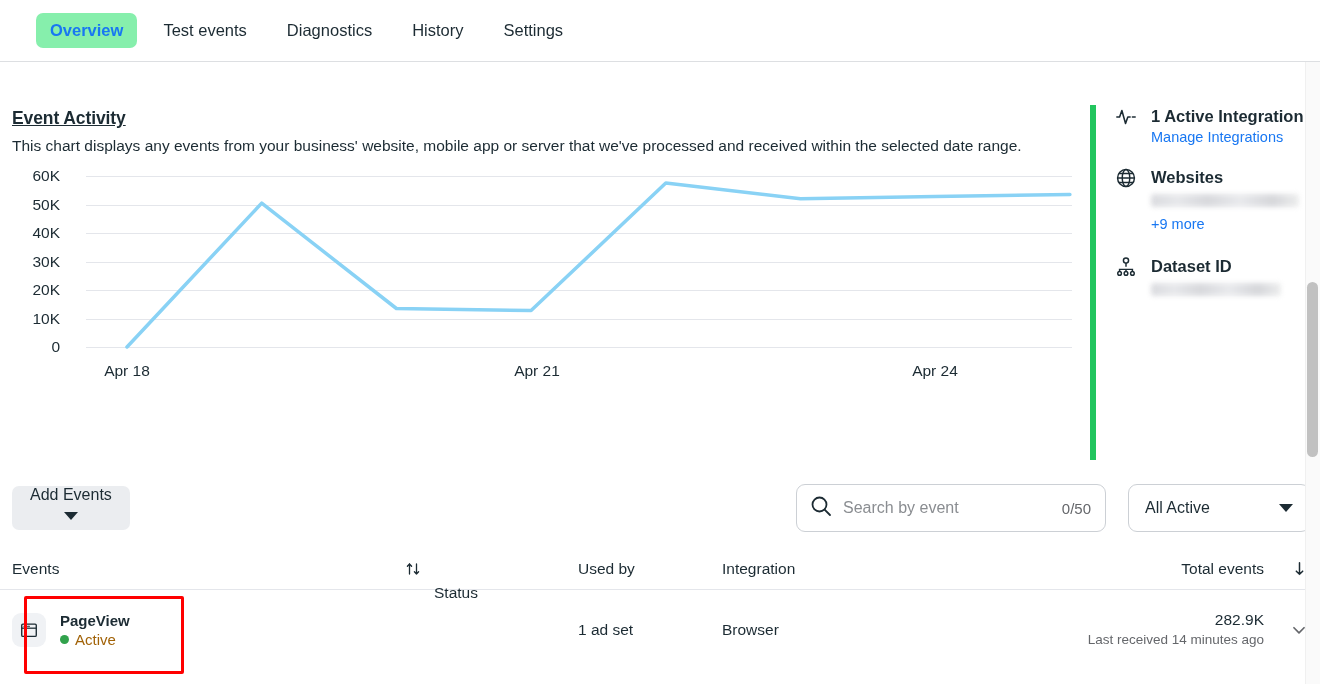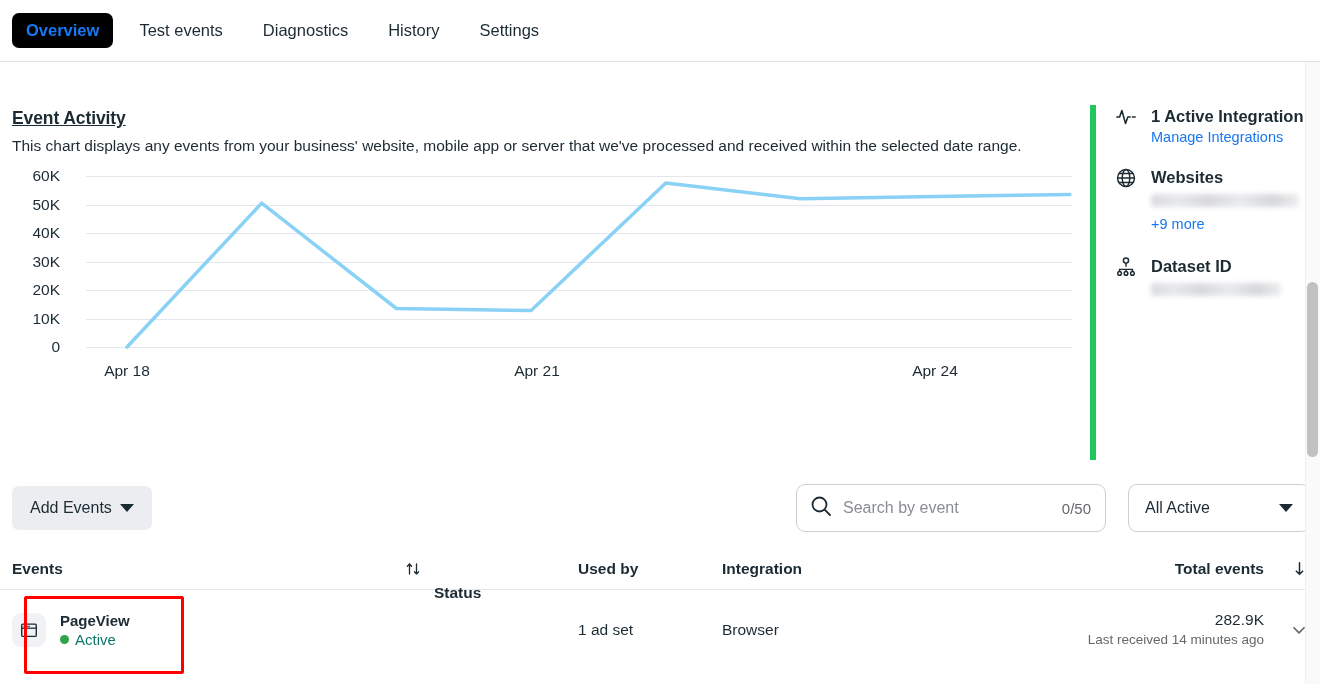--- a/index.html
+++ b/index.html
@@ -17,21 +17,21 @@
     position: absolute; left: 0; top: 0; width: 1320px; height: 62px;
     border-bottom: 1px solid #dddfe2;
     display: flex; align-items: center;
     padding-left: 12px;
   }
   .tab {
     font-size: 16.5px; color: #1c2b33;
     padding: 8px 14px; border-radius: 7px;
     margin-right: 12px; cursor: pointer; white-space: nowrap;
   }
-  .tab.active { color: #1877f2; font-weight: bold; background: #000000; }
+  .tab.active { color: #1877f2; font-weight: bold; background: #86efac; margin-left: 24px; }
 
   
   .chart-section {
     position: absolute; left: 0; top: 62px; width: 1090px; height: 400px;
     padding: 46px 34px 0 12px;
   }
   .chart-title { font-size: 17.5px; font-weight: bold; color: #1c2b33; letter-spacing:-.1px;text-decoration:underline; }
   .chart-desc {
     font-size: 15.5px; color: #1c2b33; line-height: 25px;
     margin-top: 4px; max-width: 1046px;
@@ -65,20 +65,21 @@
     filter: blur(2.6px); opacity:.95;
   }
   .redacted.w1 { width: 148px; }
   .redacted.w2 { width: 130px; }
   .add-events {
     position: absolute; left: 12px; top: 486px;
     height: 44px; background: #ebedf0; border: none; border-radius: 7px;
     display: flex; align-items: center; gap: 8px; padding: 0 18px;
     font-size: 16px; color: #1c2b33; cursor: pointer;
     font-family: "Liberation Sans", sans-serif;
+    flex-direction: column;
   }
   .caret { width: 0; height: 0; border-left: 7px solid transparent; border-right: 7px solid transparent; border-top: 8px solid #1c2b33; }
 
   .searchbox {
     position: absolute; left: 796px; top: 484px; width: 310px; height: 48px;
     border: 1px solid #ccd0d5; border-radius: 9px;
     display: flex; align-items: center; padding: 0 14px 0 12px; gap: 10px; background:#fff;
   }
   .search-input {
     flex: 1; border: none; outline: none; font-size: 16px; color: #404040;
@@ -92,39 +93,39 @@
     border: 1px solid #ccd0d5; border-radius: 9px; background:#fff;
     display: flex; align-items: center; justify-content: space-between;
     padding: 0 16px; font-size: 16px; color: #1c2b33; cursor: pointer;
   }
 
   
   .table { position: absolute; left: 0; top: 548px; width: 1320px; }
   .thead {
     display: flex; align-items: center; height: 42px;
     border-bottom: 1px solid #e4e6eb; padding: 0 12px;
-    font-size: 15.5px; font-weight: bold; color: #1c2b33;
+    font-size: 15.5px; font-weight: normal; color: #1c2b33;
   }
   .tbody-row {
     display: flex; align-items: center; height: 80px; padding: 0 12px;
   }
   .c-events { width: 380px; display:flex; align-items:center; gap: 14px; }
   .c-sort   { width: 42px; display:flex; align-items:center; justify-content:center; color:#1c2b33; }
   .c-status { width: 144px; margin-top: 48px; }
   .c-usedby { width: 144px; }
   .c-integ  { width: 250px; }
   .c-total  { flex: 1; text-align: right; }
   .c-chev   { width: 44px; display:flex; align-items:center; justify-content:flex-end; }
 
   .ev-icon {
     width: 34px; height: 34px; border-radius: 9px; background: #f0f2f5;
     display: flex; align-items: center; justify-content: center; flex: none;
   }
   .ev-name { font-size: 15px; font-weight: bold; color: #1c2b33; line-height: 19px; }
-  .ev-status { font-size: 15px; color: #0f766e; display: flex; align-items: center; gap: 6px; line-height: 20px; }
+  .ev-status { font-size: 15px; color: #a16207; display: flex; align-items: center; gap: 6px; line-height: 20px; }
   .dot { width: 9px; height: 9px; border-radius: 50%; background: #31a24c; display:inline-block; }
   .cell-txt { font-size: 15.5px; color: #1c2b33; }
   .total-main { font-size: 15.5px; color: #1c2b33; line-height: 20px; }
   .total-sub { font-size: 13.5px; color: #65676b; line-height: 20px; }
 
   
   .annot-box {
     position: absolute; left: 24px; top: 596px; width: 160px; height: 78px;
     border: 3px solid #ff0000; border-radius: 2px; pointer-events: none;
   }

